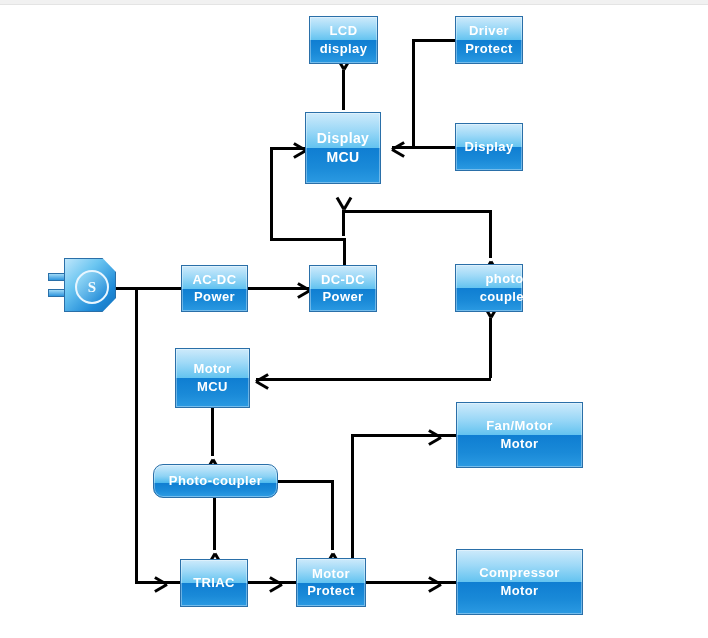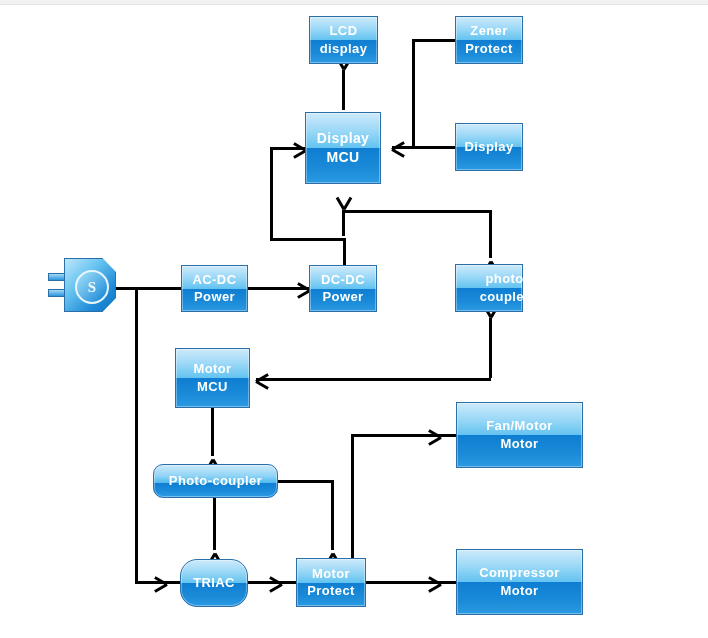--- a/index.html
+++ b/index.html
@@ -246,21 +246,21 @@
     <div class="body"></div>
     <div class="ring">S</div>
   </div>
 
   <div class="blk fs13" style="left:309px; top:16px; width:69px; height:48px;">
     <span class="ln top">LCD</span>
     <span class="ln">display</span>
   </div>
 
   <div class="blk fs13" style="left:455px; top:16px; width:68px; height:48px;">
-    <span class="ln top">Zener</span>
+    <span class="ln top">Driver</span>
     <span class="ln">Protect</span>
   </div>
 
   <div class="blk fs14" style="left:305px; top:112px; width:76px; height:72px;">
     <span class="ln top">Display</span>
     <span class="ln">MCU</span>
   </div>
 
   <div class="blk fs13" style="left:455px; top:123px; width:68px; height:48px;">
     <span class="ln">Display</span>
@@ -288,21 +288,21 @@
 
   <div class="blk fs13" style="left:456px; top:402px; width:127px; height:66px;">
     <span class="ln top">Fan/Motor</span>
     <span class="ln">Motor</span>
   </div>
 
   <div class="blk flat fs13" style="left:153px; top:464px; width:125px; height:34px;border-radius:10px;">
     <span class="ln">Photo-coupler</span>
   </div>
 
-  <div class="blk fs13" style="left:180px; top:559px; width:68px; height:48px;border-radius:17px;">
+  <div class="blk fs13" style="left:180px; top:559px; width:68px; height:48px;">
     <span class="ln">TRIAC</span>
   </div>
 
   <div class="blk fs13" style="left:296px; top:558px; width:70px; height:49px;">
     <span class="ln top">Motor</span>
     <span class="ln">Protect</span>
   </div>
 
   <div class="blk fs13" style="left:456px; top:549px; width:127px; height:66px;">
     <span class="ln top">Compressor</span>

